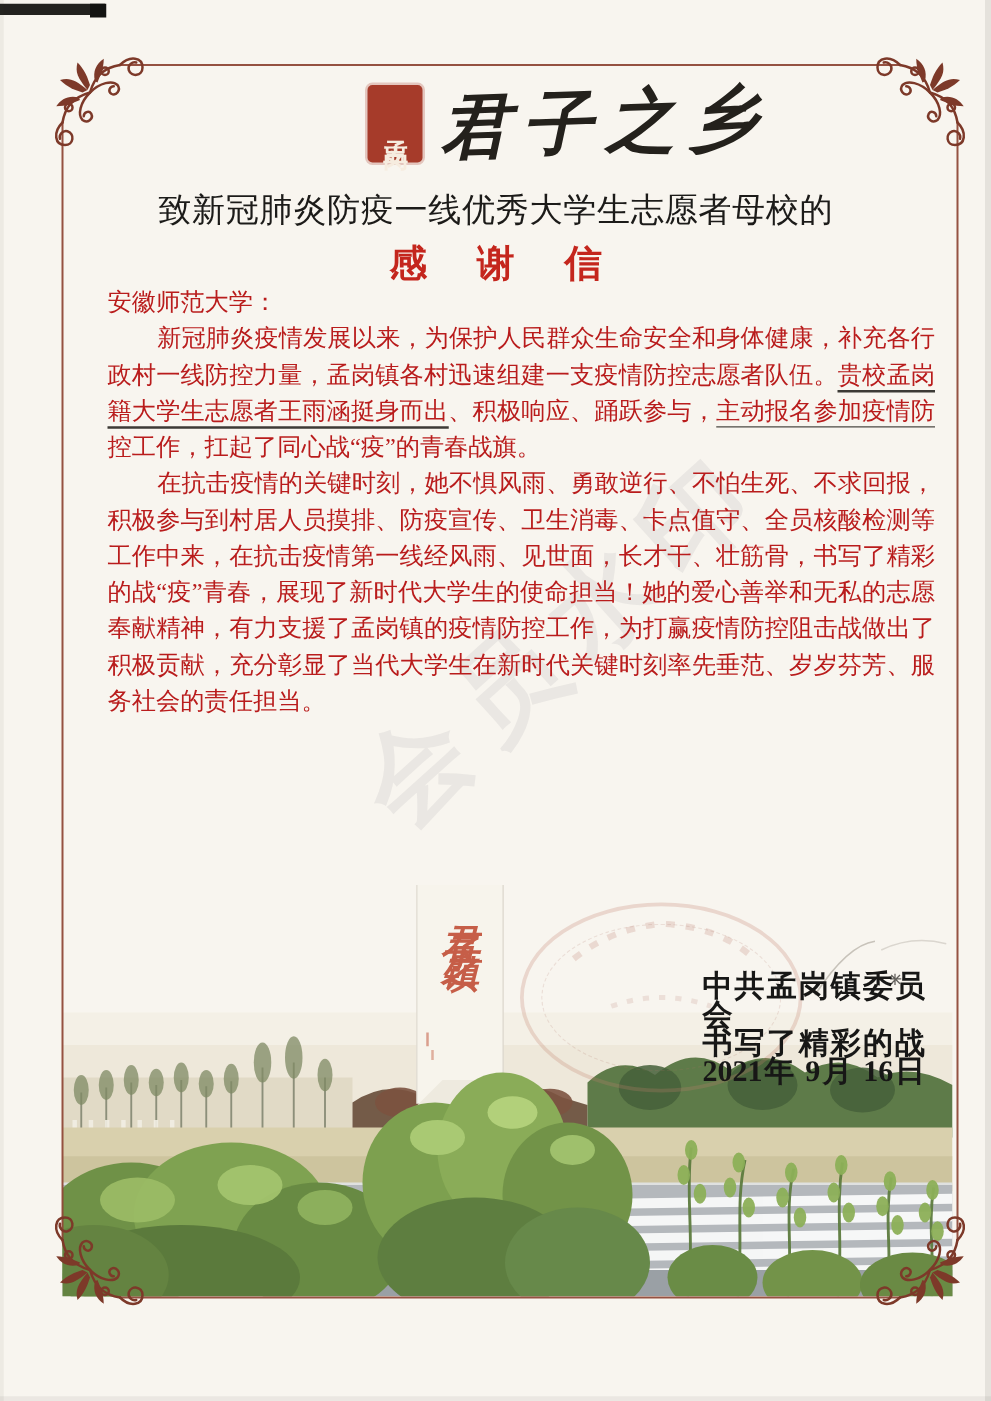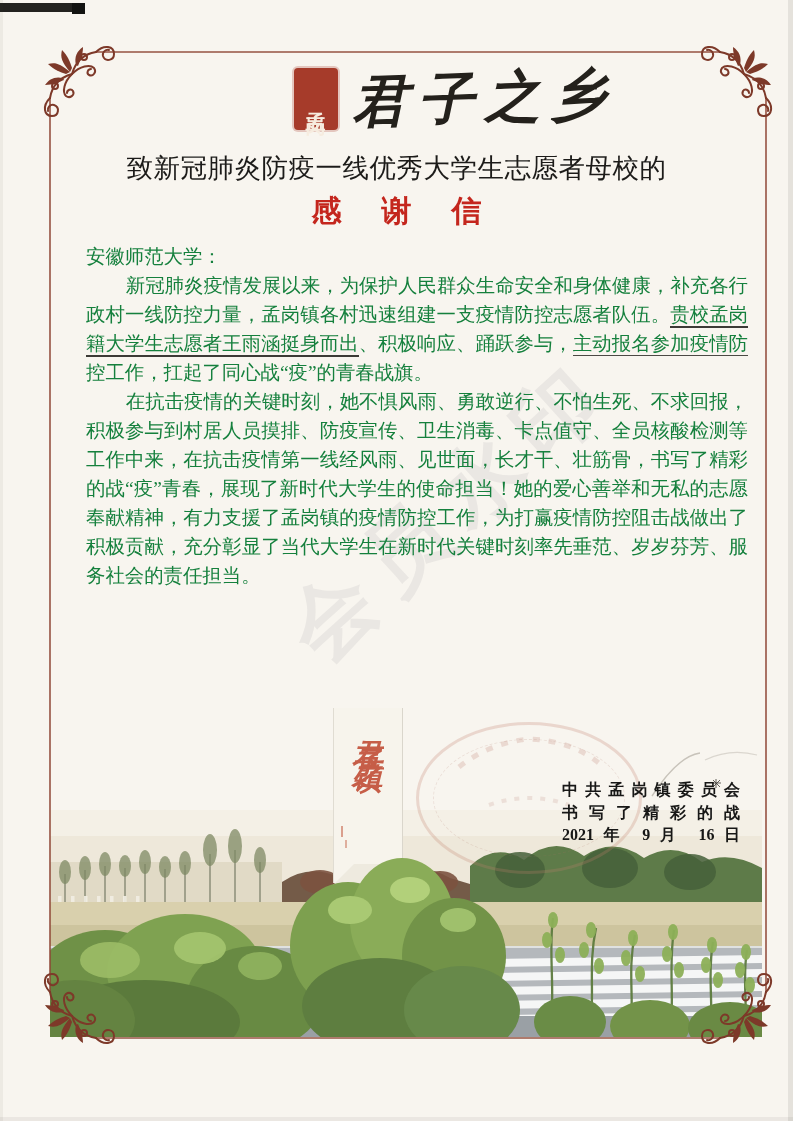--- a/index.html
+++ b/index.html
@@ -31,39 +31,39 @@
     font-family:"Liberation Sans", sans-serif; font-weight:normal;
     font-size:26.5px; letter-spacing:0.5px; color:#1c1b19;
   }
   .main-title {
     position:absolute; left:0; top:191px; width:100%; text-align:center;
     font-size:30px; font-weight:bold; color:#c4261d;
   }
   .main-title span { letter-spacing:40px; margin-right:-40px; }
   
   .letter-body {
-    position:absolute; left:86px; top:242px; width:662px;
-    font-size:19.4px; line-height:29px; text-align:justify; color:#15803d;
+    position:absolute; left:86px; top:228px; width:662px;
+    font-size:19.4px; line-height:29px; text-align:justify; color:#b91c1c;
   }
   .letter-body p { margin:0; text-indent:2.05em; }
   .letter-body p.salutation { text-indent:0; }
   .hl  { border-bottom:2px solid #3c3a36; padding-bottom:1px; }
   .hl2 { border-bottom:1.5px solid #4b4944; padding-bottom:1px; }
   
   .watermark {
     position:absolute; left:200px; top:310px; width:500px; height:400px;
     display:flex; align-items:center; justify-content:center;
     transform:rotate(-42deg); pointer-events:none;
     font-size:84px; font-weight:bold; letter-spacing:16px;
     color:rgba(100,100,108,0.09); white-space:nowrap;
   }
   
   .signature {
     position:absolute; left:562px; top:779px; width:178px;
-    font-size:16px; font-weight:bold; line-height:22.5px; color:#171716;
+    font-size:24px; font-weight:bold; line-height:22.5px; color:#171716;
   }
   .signature .sig-line { text-align:justify; text-align-last:justify; }
   
   .stamp {
     position:absolute; left:416px; top:722px; width:220px; height:146px;
     border:3px solid rgba(193,126,110,0.26); border-radius:50%;
   }
   .stamp-inner { position:absolute; inset:14px; border:1px dashed rgba(170,115,100,0.17); border-radius:50%; }
   
   .monument {

